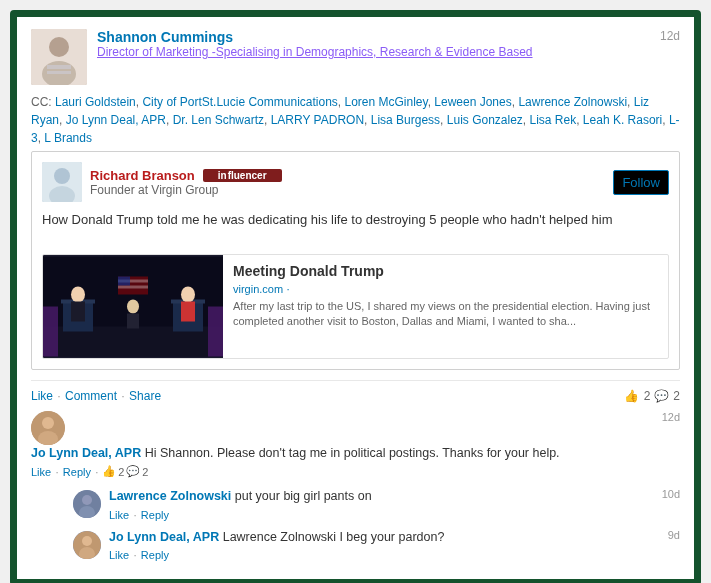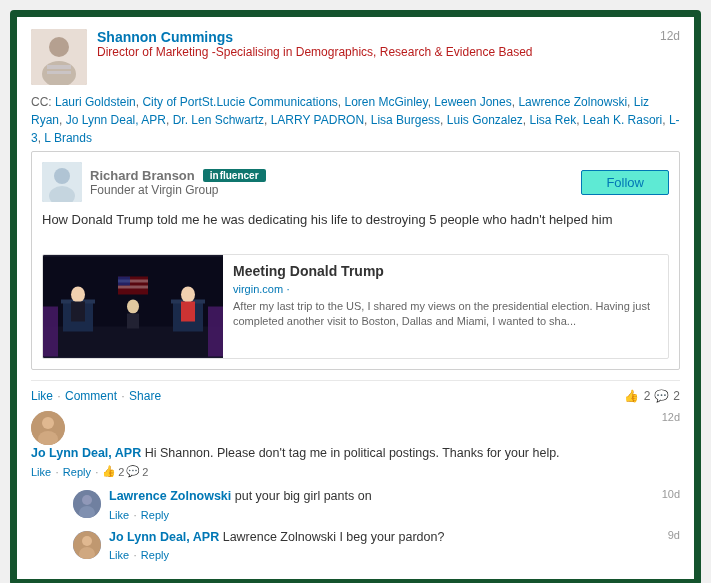--- a/index.html
+++ b/index.html
@@ -42,22 +42,23 @@
     .post-meta {
       flex: 1;
     }
     .post-author-name {
       font-size: 14px;
       font-weight: bold;
       color: #0077b5;
     }
     .post-author-title {
       font-size: 12px;
-      color: #b91c1c;
+      color: #8b5cf6;
       margin-bottom: 8px;
+      text-decoration: underline;
     }
     .post-timestamp {
       font-size: 12px;
       color: #999;
       margin-left: auto;
       flex-shrink: 0;
     }
     .post-header-row {
       display: flex;
       align-items: flex-start;
@@ -91,50 +92,50 @@
       height: 40px;
       border-radius: 2px;
       background: #b0c8d4;
       flex-shrink: 0;
       overflow: hidden;
       margin-right: 8px;
     }
     .shared-name {
       font-size: 13px;
       font-weight: bold;
-      color: #737373;
+      color: #b91c1c;
     }
     .influencer-badge {
       display: inline-flex;
       align-items: center;
-      background: #0f766e;
+      background: #7f1d1d;
       color: #fff;
       font-size: 10px;
       font-weight: bold;
       border-radius: 2px;
-      padding: 1px 7px;
+      padding: 1px 15px;
       margin-left: 4px;
       vertical-align: middle;
     }
     .influencer-badge .in-logo {
       font-weight: 900;
       font-size: 10px;
       margin-right: 1px;
     }
     .shared-title {
       font-size: 12px;
       color: #666;
     }
     .follow-btn {
       margin-left: auto;
       border: 1px solid #0077b5;
       color: #0077b5;
-      background: #5eead4;
-      border-radius: 2px;
-      padding: 4px 24px;
+      background: #000000;
+      border-radius: 2px;
+      padding: 4px 8px;
       font-size: 13px;
       cursor: pointer;
       white-space: nowrap;
     }
     .shared-quote {
       font-size: 13px;
       color: #333;
       margin-bottom: 10px;
       line-height: 1.5;
     }

